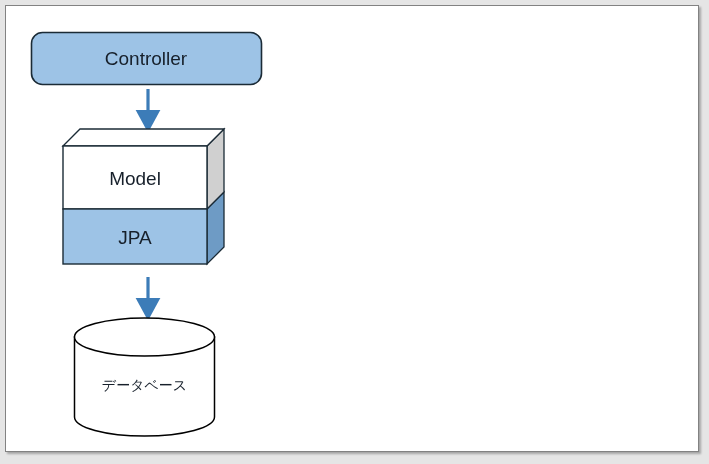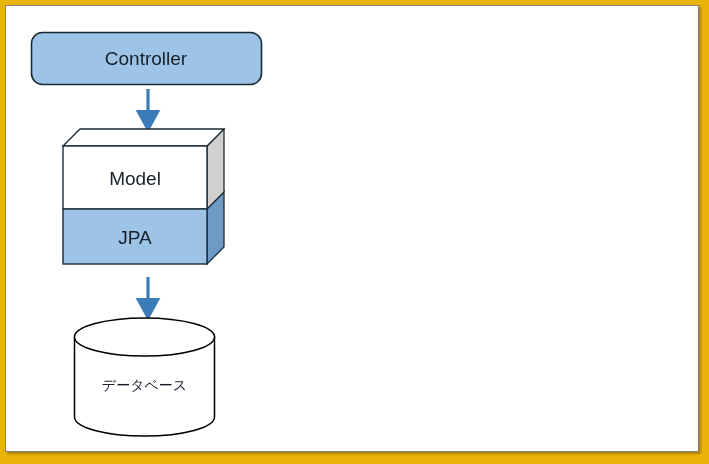--- a/index.html
+++ b/index.html
@@ -11,21 +11,21 @@
     width: 709px;
     height: 464px;
     font-family: "Liberation Sans", "DejaVu Sans", sans-serif;
     overflow: hidden;
   }
 
   #canvas {
     position: relative;
     width: 709px;
     height: 464px;
-    background: #eab308;
+    background: #e5e5e5;
   }
 
   
   .frame {
     position: absolute;
     left: 5px;
     top: 5px;
     width: 694px;
     height: 447px;
     background: #ffffff;

